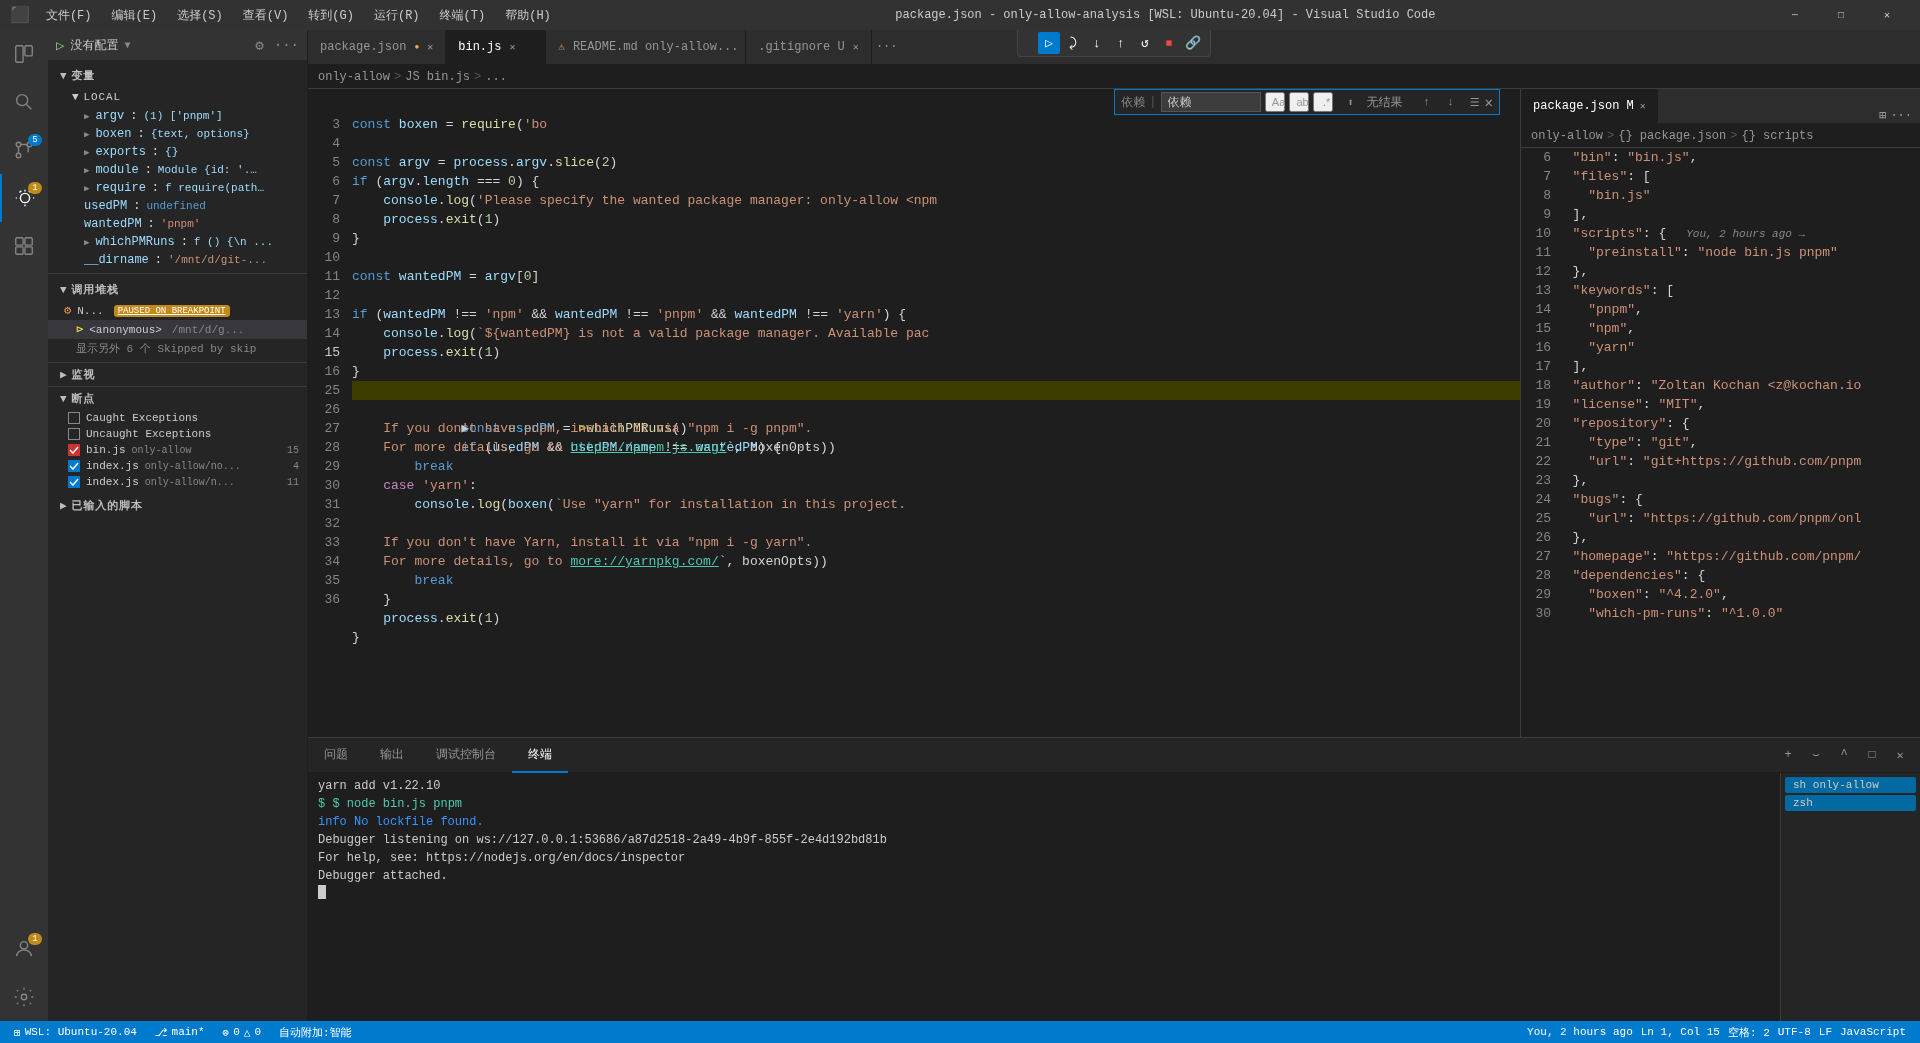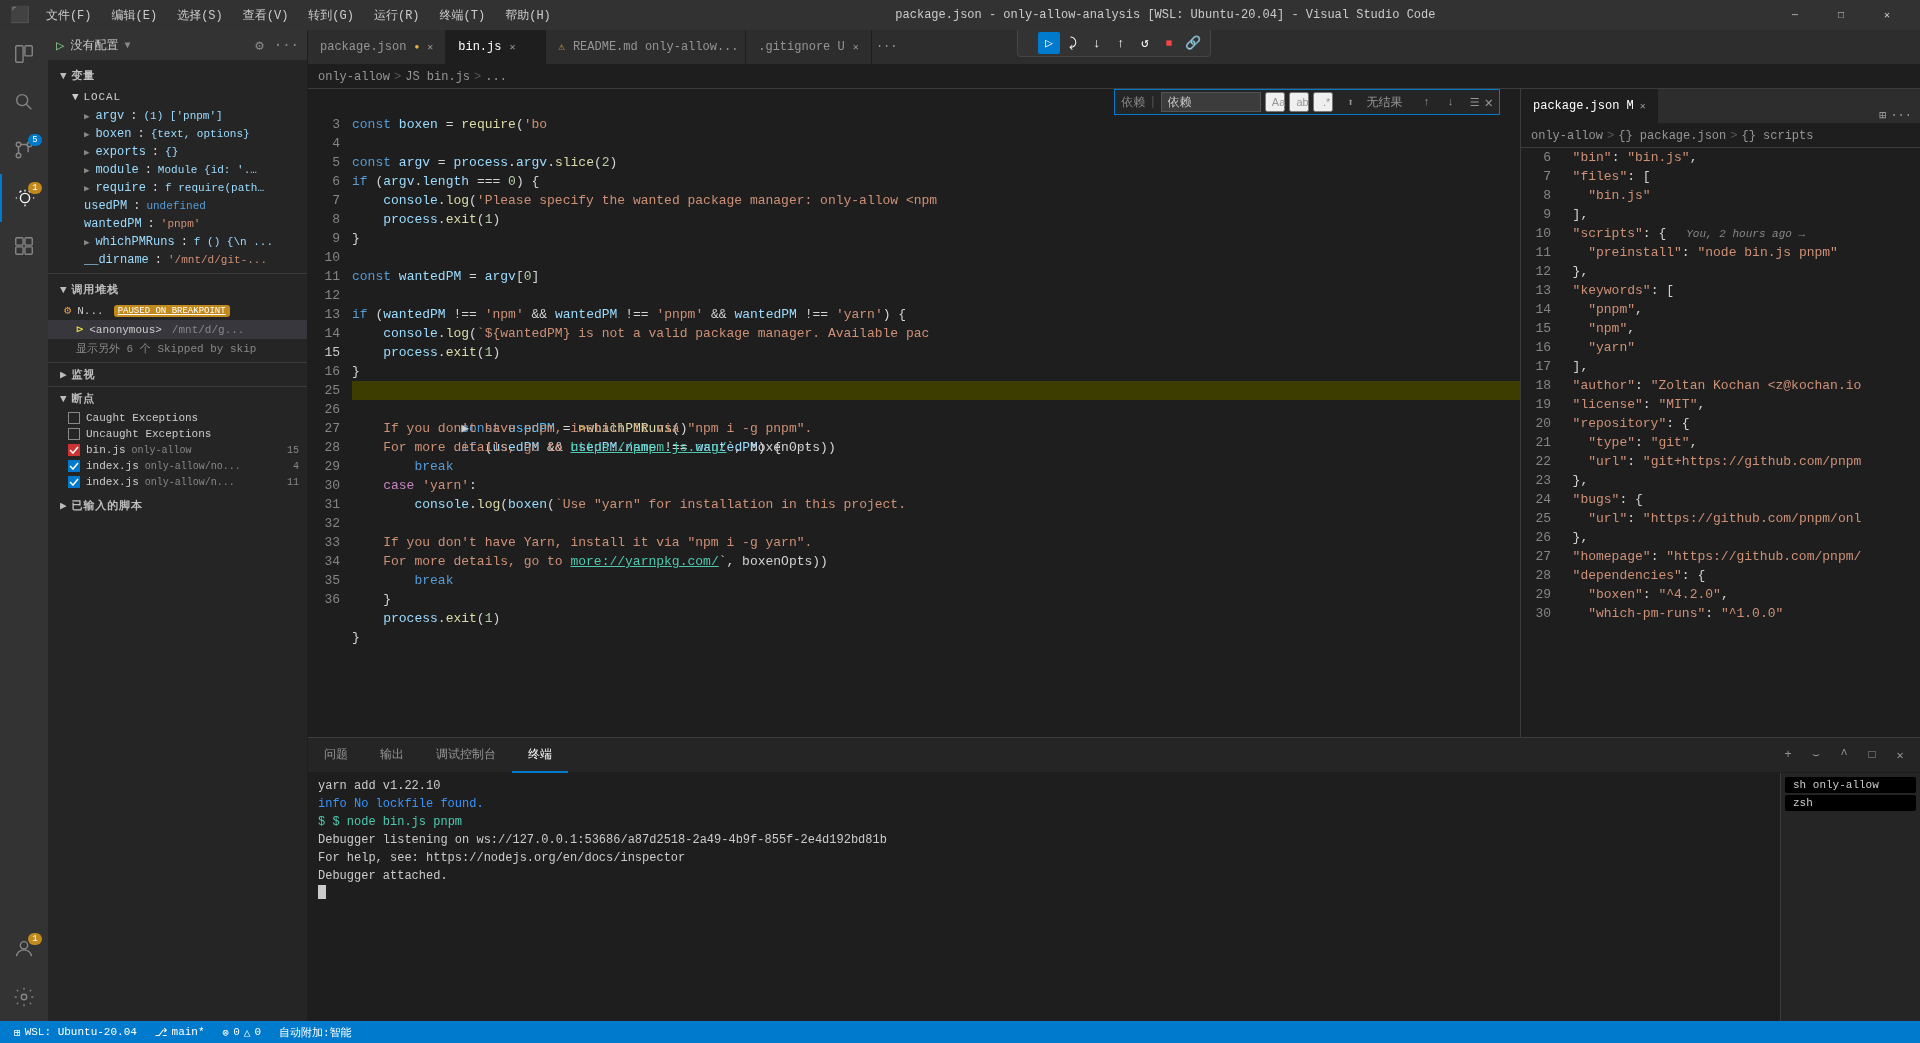--- a/index.html
+++ b/index.html
@@ -110,21 +110,21 @@
     
     .bottom-panel { height: 284px; background: #1e1e1e; border-top: 1px solid #3c3c3c; display: flex; flex-direction: column; flex-shrink: 0; }
     .bottom-tabs { height: 35px; background: #252526; display: flex; align-items: center; border-bottom: 1px solid #1e1e1e; }
     .bottom-tab { padding: 0 16px; height: 35px; display: flex; align-items: center; font-size: 12px; color: #969696; cursor: pointer; border-bottom: 2px solid transparent; }
     .bottom-tab.active { color: #ffffff; border-bottom-color: #007acc; }
     .bottom-content { flex: 1; overflow: hidden; padding: 4px 10px; font-size: 12px; line-height: 18px; }
     .terminal-line { color: #cccccc; white-space: pre-wrap; }
     .terminal-line.info { color: #3794ff; }
     .bottom-right-controls { margin-left: auto; display: flex; align-items: center; gap: 4px; padding-right: 8px; }
     .bottom-ctrl-btn { width: 24px; height: 24px; display: flex; align-items: center; justify-content: center; cursor: pointer; color: #969696; font-size: 12px; }
-    .terminal-item { padding: 2px 8px; font-size: 11px; color: #cccccc; background: #000000; border-radius: 2px; cursor: pointer; }
+    .terminal-item { padding: 2px 8px; font-size: 11px; color: #cccccc; background: #0369a1; border-radius: 2px; cursor: pointer; }
 
     
     .status-bar { height: 22px; background: #007acc; display: flex; align-items: center; padding: 0 10px; gap: 10px; flex-shrink: 0; }
     .status-item { display: flex; align-items: center; gap: 4px; font-size: 11px; color: white; cursor: pointer; padding: 0 4px; height: 22px; }
     .status-right { margin-left: auto; display: flex; align-items: center; gap: 0; }
 
     
     .debug-config { display: flex; align-items: center; gap: 6px; padding: 0 8px; height: 30px; background: #333333; }
     .debug-play { color: #89d185; font-size: 14px; cursor: pointer; }
     .line-paused { background: #3d3d00; border-left: 3px solid #f0e040; }
@@ -580,22 +580,22 @@
           <span class="bottom-ctrl-btn">+</span>
           <span class="bottom-ctrl-btn">⌣</span>
           <span class="bottom-ctrl-btn">^</span>
           <span class="bottom-ctrl-btn">□</span>
           <span class="bottom-ctrl-btn">✕</span>
         </div>
       </div>
       <div style="display:flex;height:calc(100% - 35px);">
         <div class="bottom-content" style="flex:1;">
           <div class="terminal-line">yarn add v1.22.10</div>
+          <div class="terminal-line" style="color:#4ec9b0;"><span>$</span> <span>$ node bin.js pnpm</span></div>
           <div class="terminal-line info">info No lockfile found.</div>
-          <div class="terminal-line" style="color:#4ec9b0;"><span>$</span> <span>$ node bin.js pnpm</span></div>
           <div class="terminal-line">Debugger listening on ws://127.0.0.1:53686/a87d2518-2a49-4b9f-855f-2e4d192bd81b</div>
           <div class="terminal-line">For help, see: https://nodejs.org/en/docs/inspector</div>
           <div class="terminal-line">Debugger attached.</div>
           <div class="terminal-line" style="display:flex;align-items:center;">
             <span style="display:inline-block;width:8px;height:14px;background:#cccccc;"></span>
           </div>
         </div>
 
         <div style="width:140px;background:#252526;border-left:1px solid #3c3c3c;padding:4px;">
           <div style="display:flex;flex-direction:column;gap:2px;">
@@ -619,13 +619,33 @@
   </div>
   <div class="status-item">
     <span>⊗</span>
     <span>0</span>
     <span>△</span>
     <span>0</span>
   </div>
   <div class="status-item">
     <span>自动附加:智能</span>
   </div>
+  <div class="status-right">
+    <div class="status-item">
+      <span>You, 2 hours ago</span>
+    </div>
+    <div class="status-item">
+      <span>Ln 1, Col 15</span>
+    </div>
+    <div class="status-item">
+      <span>空格: 2</span>
+    </div>
+    <div class="status-item">
+      <span>UTF-8</span>
+    </div>
+    <div class="status-item">
+      <span>LF</span>
+    </div>
+    <div class="status-item">
+      <span>JavaScript</span>
+    </div>
+  </div>
 </div>
 
 </body></html>

